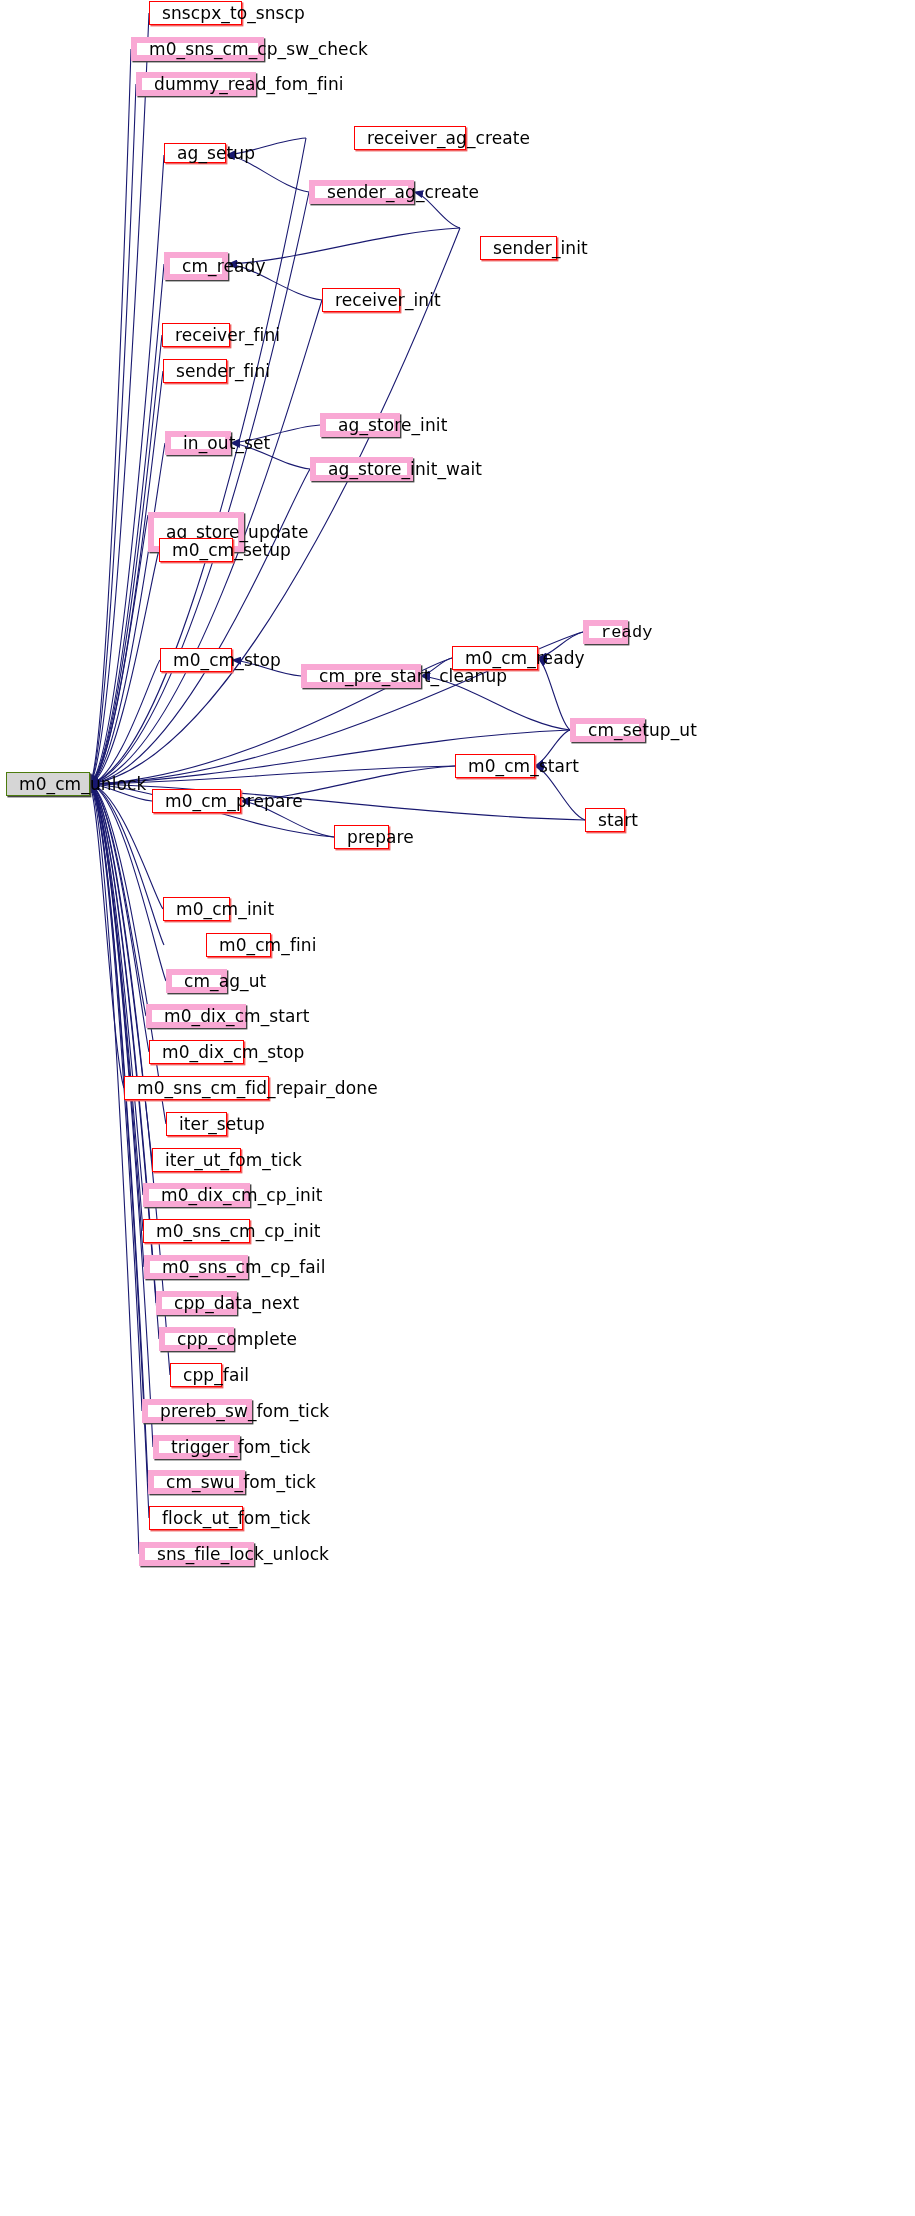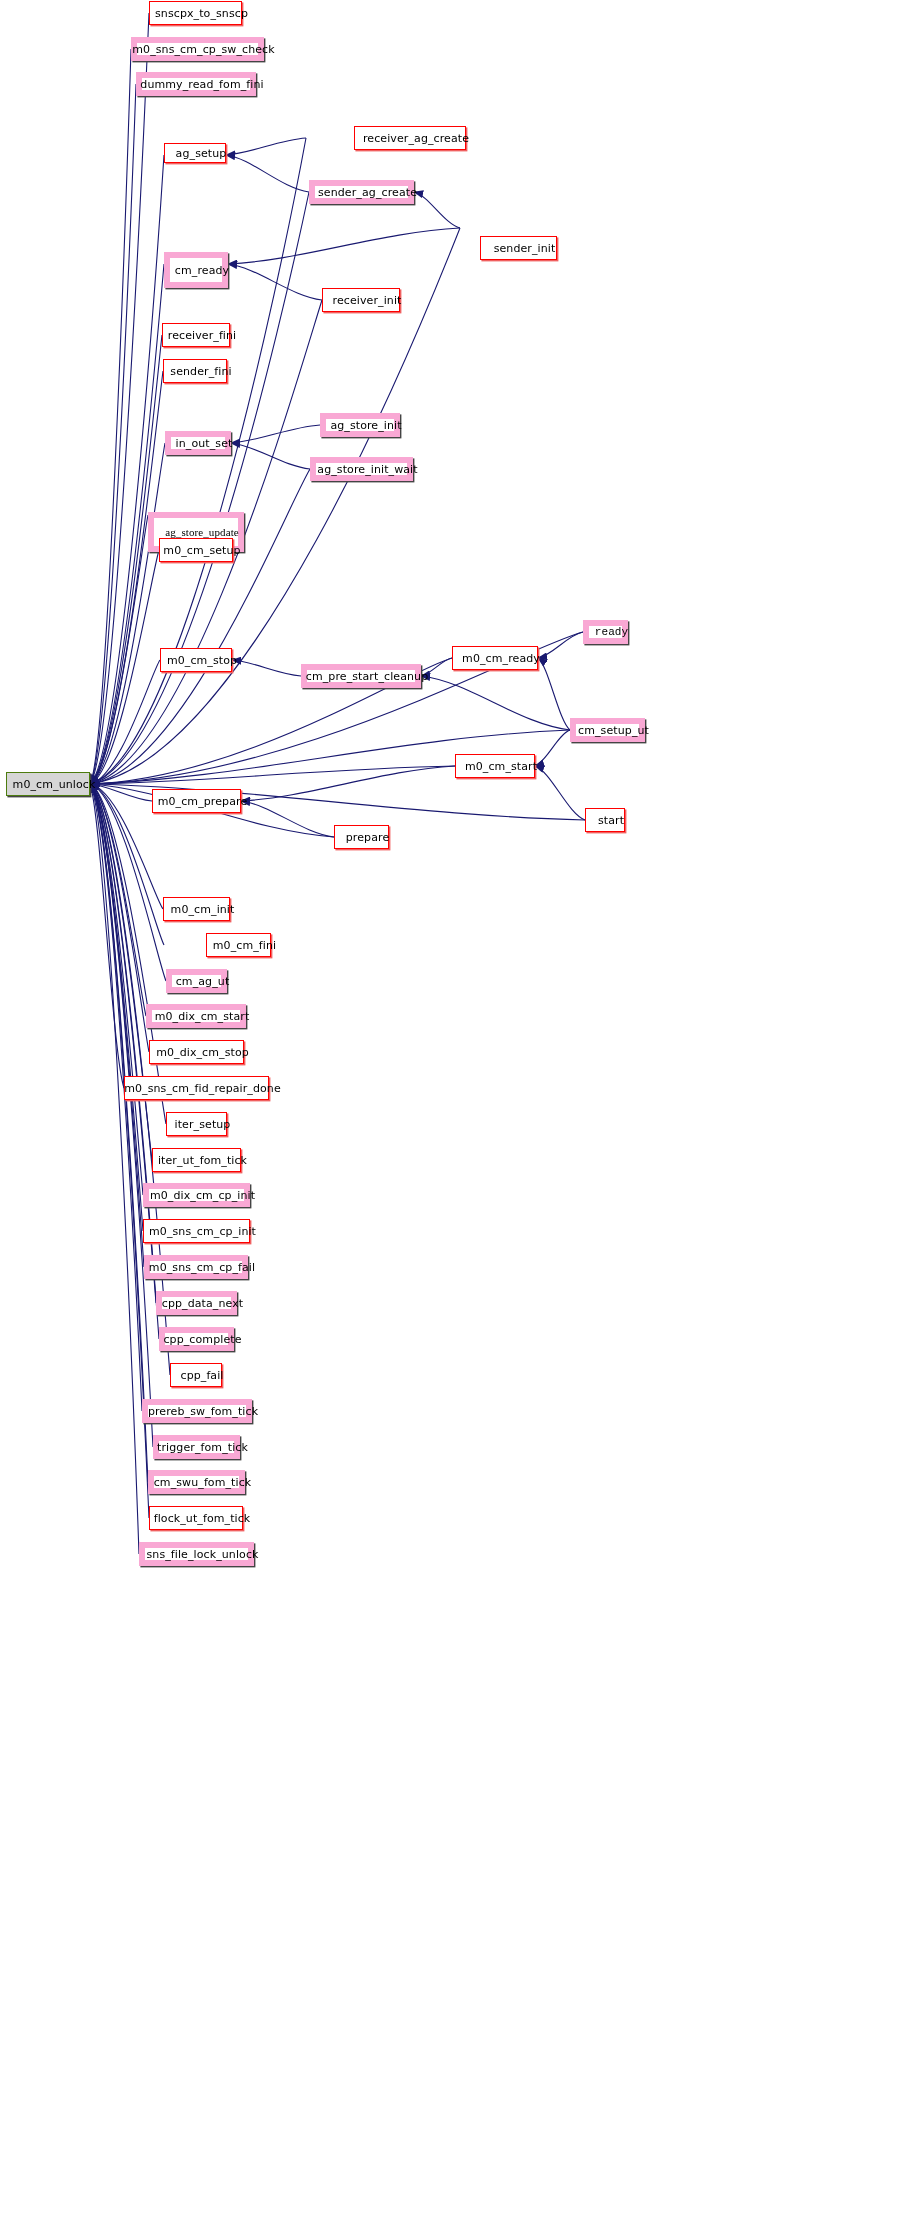--- a/index.html
+++ b/index.html
@@ -21,23 +21,23 @@
     top: 0;
     width: 915px;
     height: 2216px;
     pointer-events: none;
   }
   .gnode {
     position: absolute;
     box-sizing: border-box;
     display: flex;
     align-items: center;
-    justify-content: center;
+    justify-content: flex-start;
     background: #ffffff;
-    font-size: 11px;
+    font-size: 17px;
     line-height: 1;
     color: #000000;
     white-space: nowrap;
     letter-spacing: 0.1px;
     padding-left: 12px;
   }
   .gnode.black {
     border: 6px solid #f9a8d4;
     box-shadow: 1.4px 1.4px 0 0 #444444;
   }
@@ -143,42 +143,42 @@
       </div>
       <div class="gnode red" style="left: 164px; top: 143px; width: 62px; height: 20px;">
         <span>ag_setup</span>
       </div>
       <div class="gnode black" style="left: 309px; top: 180px; width: 105px; height: 24px;">
         <span>sender_ag_create</span>
       </div>
       <div class="gnode red" style="left: 480px; top: 216px; width: 77px; height: 24px; margin-top: 20px;">
         <span>sender_init</span>
       </div>
-      <div class="gnode black" style="left: 164px; top: 252px; width: 64px; height: 36px;">
+      <div class="gnode black" style="left: 164px; top: 252px; width: 64px; height: 28px;">
         <span>cm_ready</span>
       </div>
       <div class="gnode red" style="left: 322px; top: 288px; width: 78px; height: 24px;">
         <span>receiver_init</span>
       </div>
       <div class="gnode red" style="left: 162px; top: 323px; width: 68px; height: 24px;">
         <span>receiver_fini</span>
       </div>
       <div class="gnode red" style="left: 163px; top: 359px; width: 64px; height: 24px;">
         <span>sender_fini</span>
       </div>
       <div class="gnode black" style="left: 320px; top: 413px; width: 80px; height: 24px;">
         <span>ag_store_init</span>
       </div>
       <div class="gnode black" style="left: 165px; top: 431px; width: 66px; height: 24px;">
         <span>in_out_set</span>
       </div>
       <div class="gnode black" style="left: 310px; top: 457px; width: 103px; height: 24px;">
         <span>ag_store_init_wait</span>
       </div>
-      <div class="gnode black" style="left: 148px; top: 512px; width: 96px; height: 40px; font-family: Liberation Serif, serif;">
+      <div class="gnode black" style="left: 148px; top: 512px; width: 96px; height: 40px;">
         <span>ag_store_update</span>
       </div>
       <div class="gnode red" style="left: 159px; top: 538px; width: 74px; height: 24px;">
         <span>m0_cm_setup</span>
       </div>
       <div class="gnode black" style="left: 583px; top: 620px; width: 45px; height: 24px; font-family: Liberation Mono, monospace;">
         <span>ready</span>
       </div>
       <div class="gnode red" style="left: 452px; top: 646px; width: 86px; height: 24px;">
         <span>m0_cm_ready</span>

